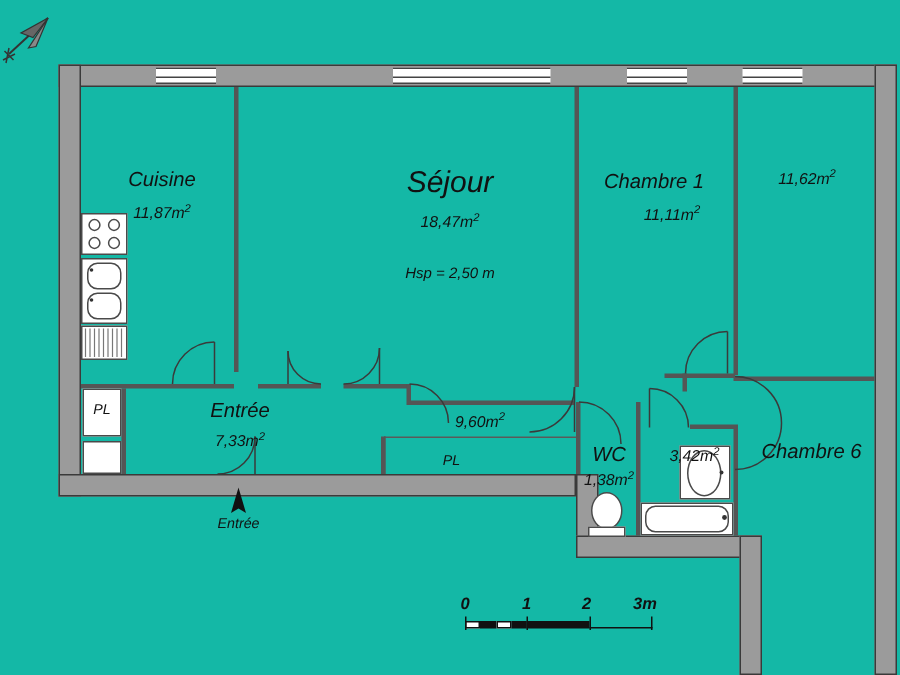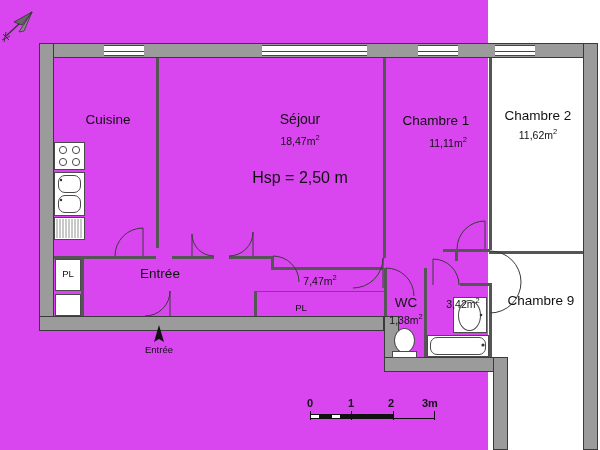--- a/index.html
+++ b/index.html
@@ -1,29 +1,29 @@
 <!DOCTYPE html>
 <html><head>
 <meta charset="utf-8">
 <style>
   html,body{margin:0;padding:0;background:#ffffff;}
   body{width:600px;height:450px;overflow:hidden;
        font-family:"Liberation Sans","DejaVu Sans",sans-serif;color:#1a1a1a;}
-  #plan{position:relative;width:488px;height:450px;background:#d946ef;}
+  #plan{position:relative;width:600px;height:450px;background:#14b8a6;font-style:italic;}
   .wall{position:absolute;background:#9b9b9b;border:1px solid #3a3a3a;box-sizing:border-box;}
   .iwall{position:absolute;background:#555;}
   .thinline{position:absolute;background:#5a5a5a;}
   .win{position:absolute;background:#ffffff;border-top:1px solid #444;border-bottom:1px solid #444;box-sizing:border-box;}
   .win:after{content:"";position:absolute;left:0;right:0;top:50%;height:1px;background:#444;}
   .label{position:absolute;text-align:center;white-space:nowrap;line-height:1.15;}
   .rname{font-size:13.5px;color:#111;}
-  .rname.big{font-size:14px;}
+  .rname.big{font-size:20px;}
   .rarea{font-size:10.5px;color:#111;}
   .sup{font-size:7.5px;vertical-align:super;}
-  .hsp{font-size:16px;color:#111;}
+  .hsp{font-size:10px;color:#111;}
   .small{font-size:9.5px;color:#111;}
   .fix{position:absolute;border:1px solid #4a4a4a;background:#fff;box-sizing:border-box;}
   .round{border-radius:7px;}
   .oval{border-radius:50%;}
   svg{position:absolute;top:0;left:0;width:600px;height:450px;overflow:visible;pointer-events:none;}
   .arc{fill:none;stroke:#3a3a3a;stroke-width:1;}
   .scale-wrap{position:absolute;}
   .scale-num{position:absolute;font-size:11px;font-weight:bold;color:#111;}
   .sc-seg{position:absolute;height:5px;}
   .sc-dark{background:#111;}
@@ -166,55 +166,60 @@
       <path class="arc" d="M490 251 A31 31 0 0 1 490 313"></path>
       <path class="arc" d="M490 251 L490 251" stroke-width="2.2" stroke="#444"></path>
 
       <path class="arc" d="M459 285 A26 26 0 0 0 433 259"></path>
       <path class="arc" d="M433 259 L433 285" stroke-width="2" stroke="#444"></path>
     </g>
   </svg>
 
   <div class="label" style="left:62px;top:112px;width:92px;">
     <div class="rname">Cuisine</div>
+    <div class="rarea" style="margin-top:7px;">
+      <span>11,87m</span><span class="sup">2</span>
+    </div>
   </div>
 
   <div class="label" style="left:225px;top:111px;width:150px;">
     <div class="rname big">Séjour</div>
     <div class="rarea" style="margin-top:7px;">
       <span>18,47m</span><span class="sup">2</span>
     </div>
     <div class="hsp" style="margin-top:22px;">Hsp = 2,50 m</div>
   </div>
 
   <div class="label" style="left:386px;top:113px;width:100px;">
     <div class="rname">Chambre 1</div>
     <div class="rarea" style="margin-top:7px;padding-left:24px;">
       <span>11,11m</span><span class="sup">2</span>
     </div>
   </div>
 
   <div class="label" style="left:492px;top:108px;width:92px;">
-    <div class="rname">Chambre 2</div>
     <div class="rarea" style="margin-top:4px;">
       <span>11,62m</span><span class="sup">2</span>
     </div>
   </div>
 
   <div class="label" style="left:495px;top:293px;width:92px;">
-    <div class="rname">Chambre 9</div>
+    <div class="rname">Chambre 6</div>
   </div>
 
   <div class="label" style="left:110px;top:266px;width:100px;">
     <div class="rname">Entrée</div>
+    <div class="rarea" style="margin-top:5px;">
+      <span>7,33m</span><span class="sup">2</span>
+    </div>
   </div>
 
   <div class="label" style="left:285px;top:272px;width:70px;">
     <div class="rarea" style="margin-top:2px;">
-      <span>7,47m</span><span class="sup">2</span>
+      <span>9,60m</span><span class="sup">2</span>
     </div>
   </div>
 
   <div class="label" style="left:378px;top:295px;width:56px;">
     <div class="rname">WC</div>
     <div class="rarea" style="margin-top:2px;">
       <span>1,38m</span><span class="sup">2</span>
     </div>
   </div>
 

